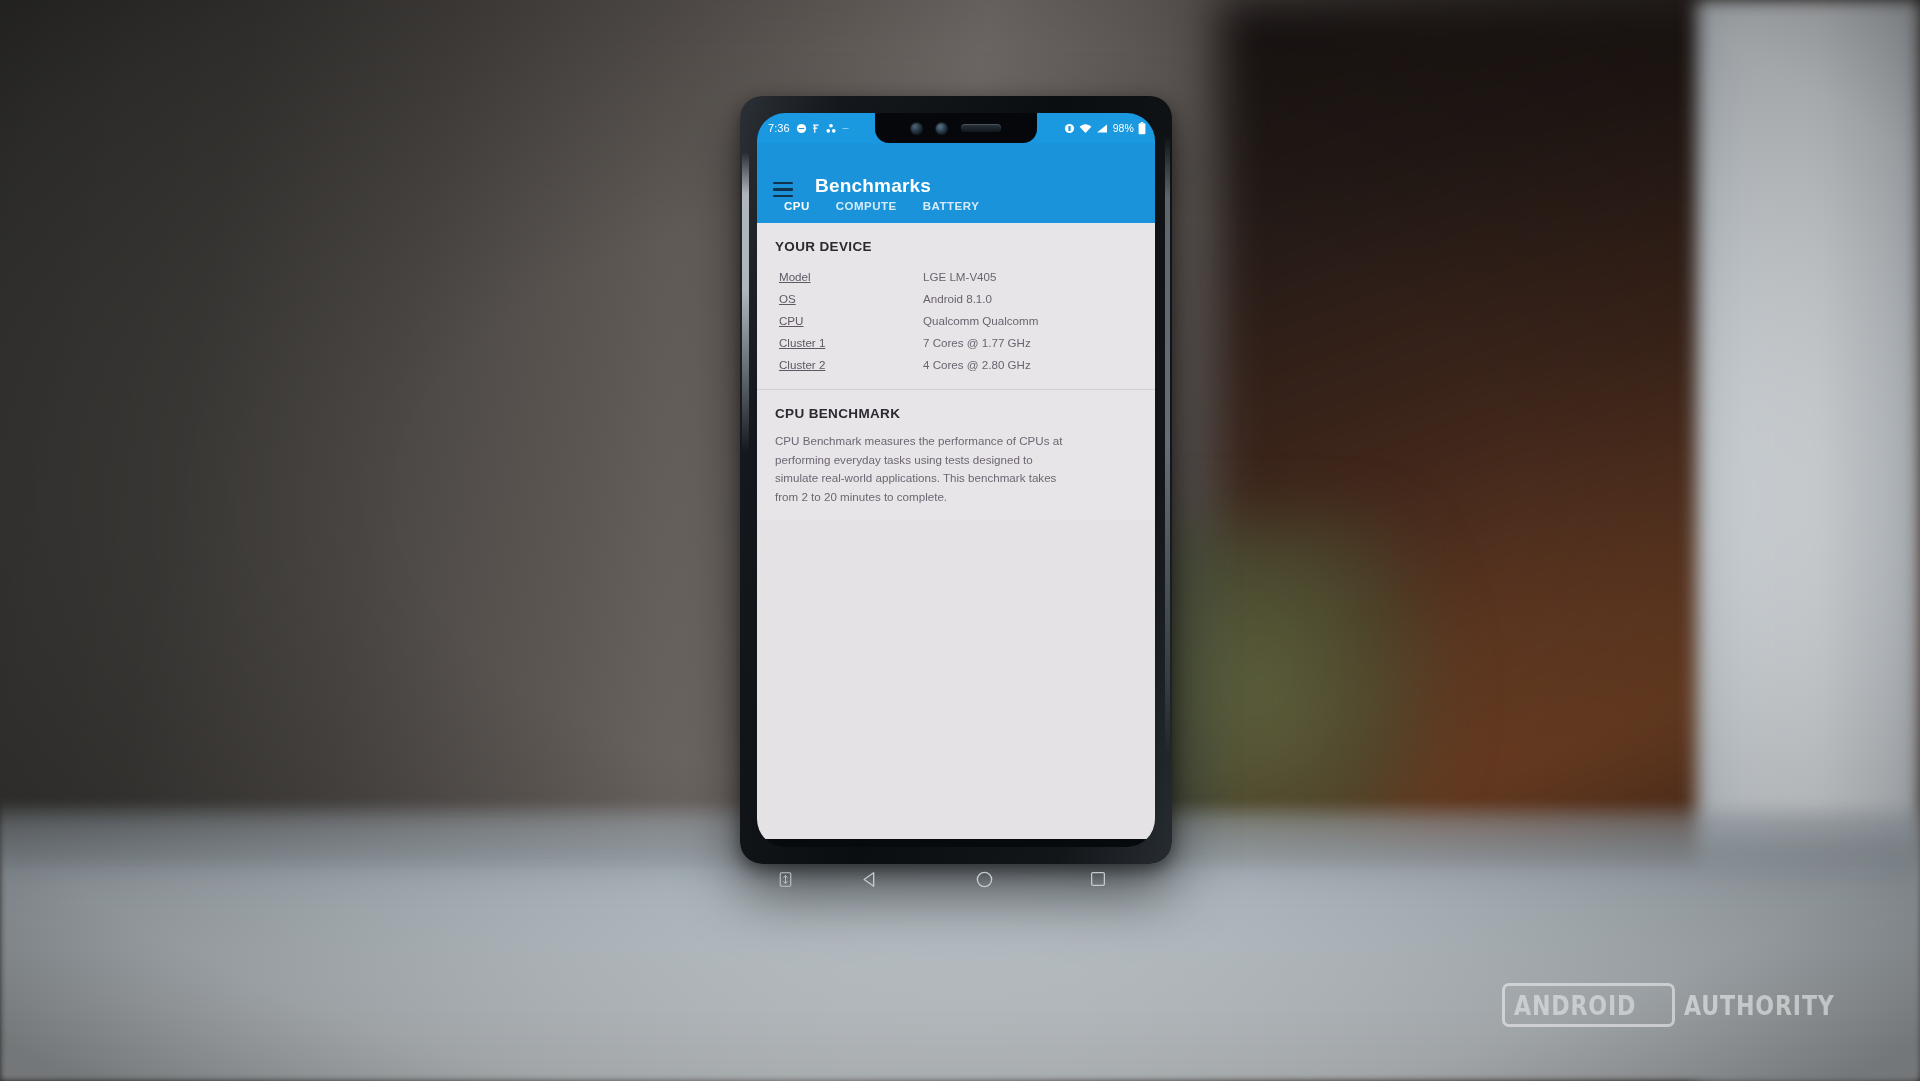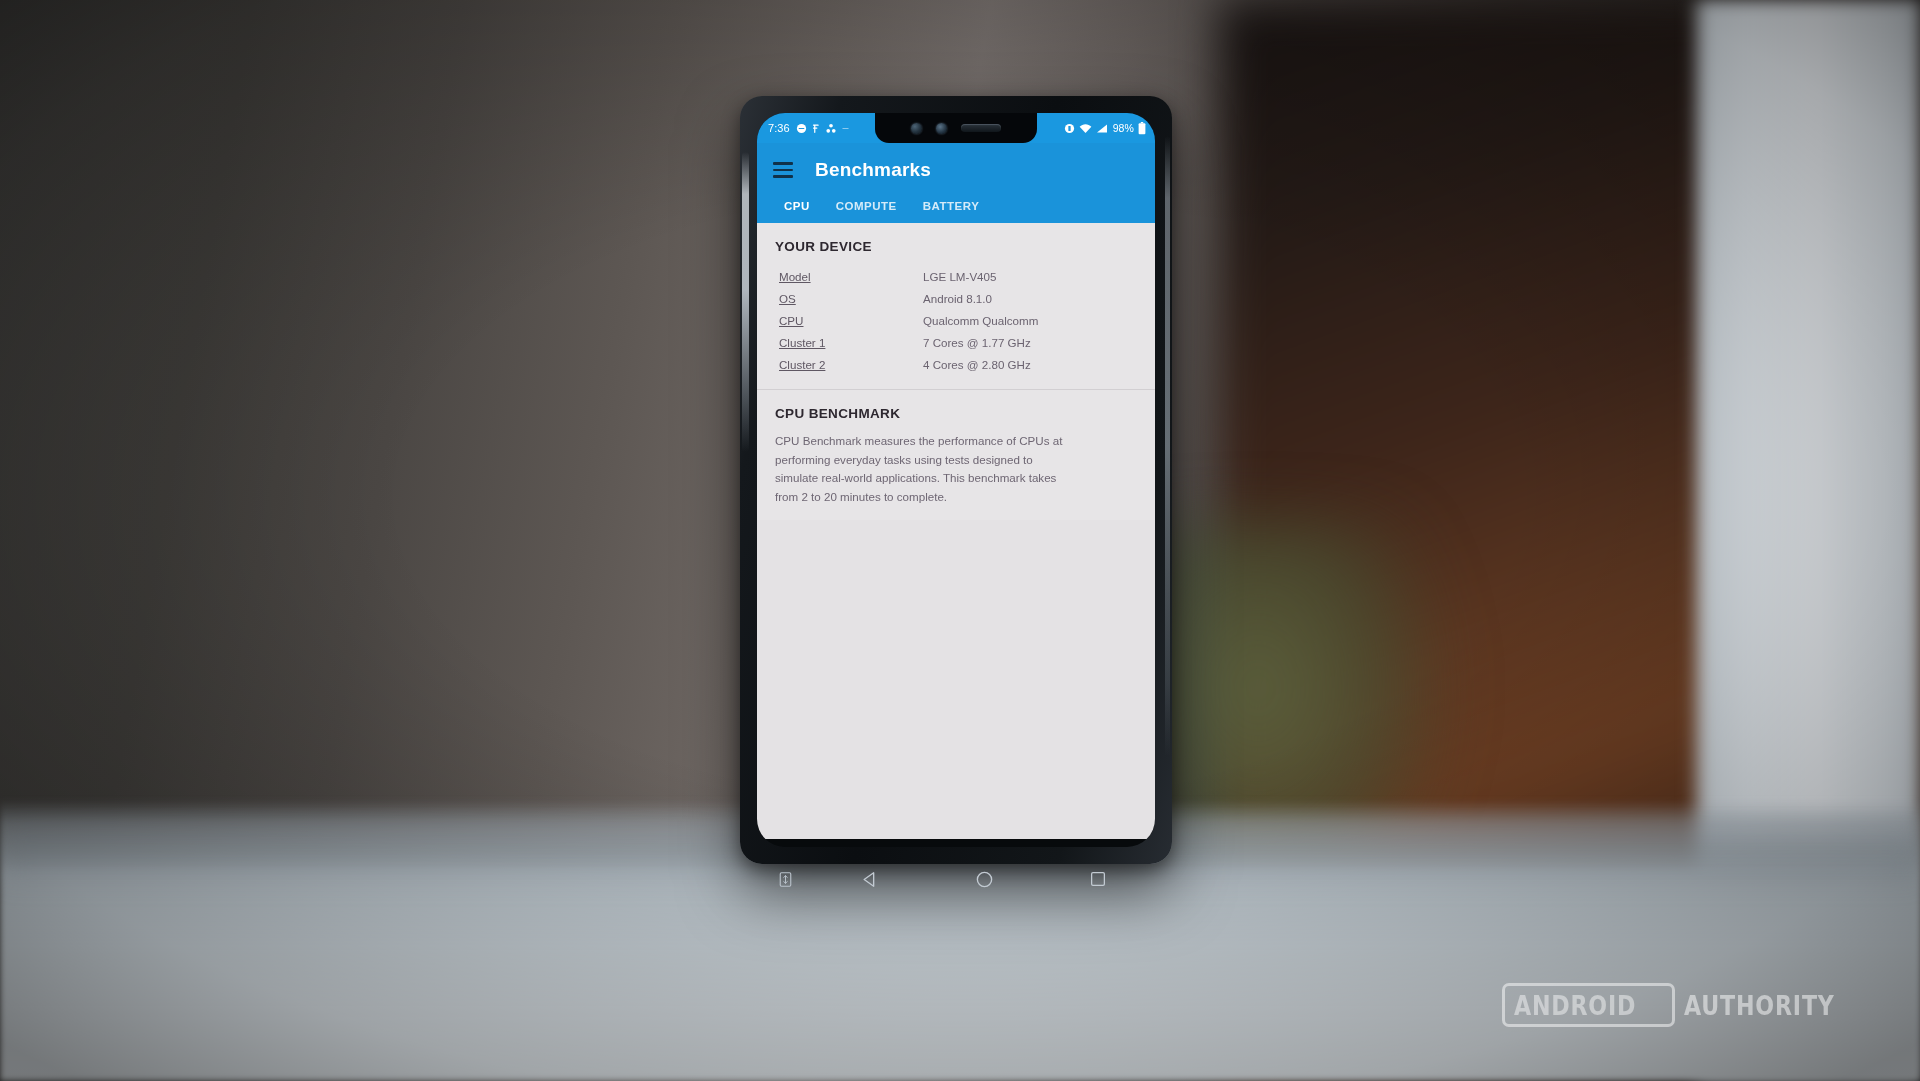--- a/index.html
+++ b/index.html
@@ -159,21 +159,21 @@
   .sb-clock { font-size: 11px; font-weight: 400; margin-right: 2px; }
   .sb-ico { display: inline-flex; align-items: center; }
   .sb-batt-pct { font-size: 10.5px; margin-left: 1px; }
 
   
   #appbar {
     position: absolute; top: 30px; left: 0; right: 0;
     height: 54px;
     background: #1a93da;
     display: flex;
-    align-items: center;
+    align-items: flex-end;
     padding-left: 16px;
     gap: 22px;
   }
   #hamburger { display: flex; flex-direction: column; gap: 4px; width: 20px; cursor: pointer; }
   #hamburger i { display: block; height: 2.4px; background: #10324a; border-radius: 1px; }
   #apptitle {
     color: #ffffff;
     font-size: 19px;
     font-weight: bold;
     letter-spacing: 0.2px;

